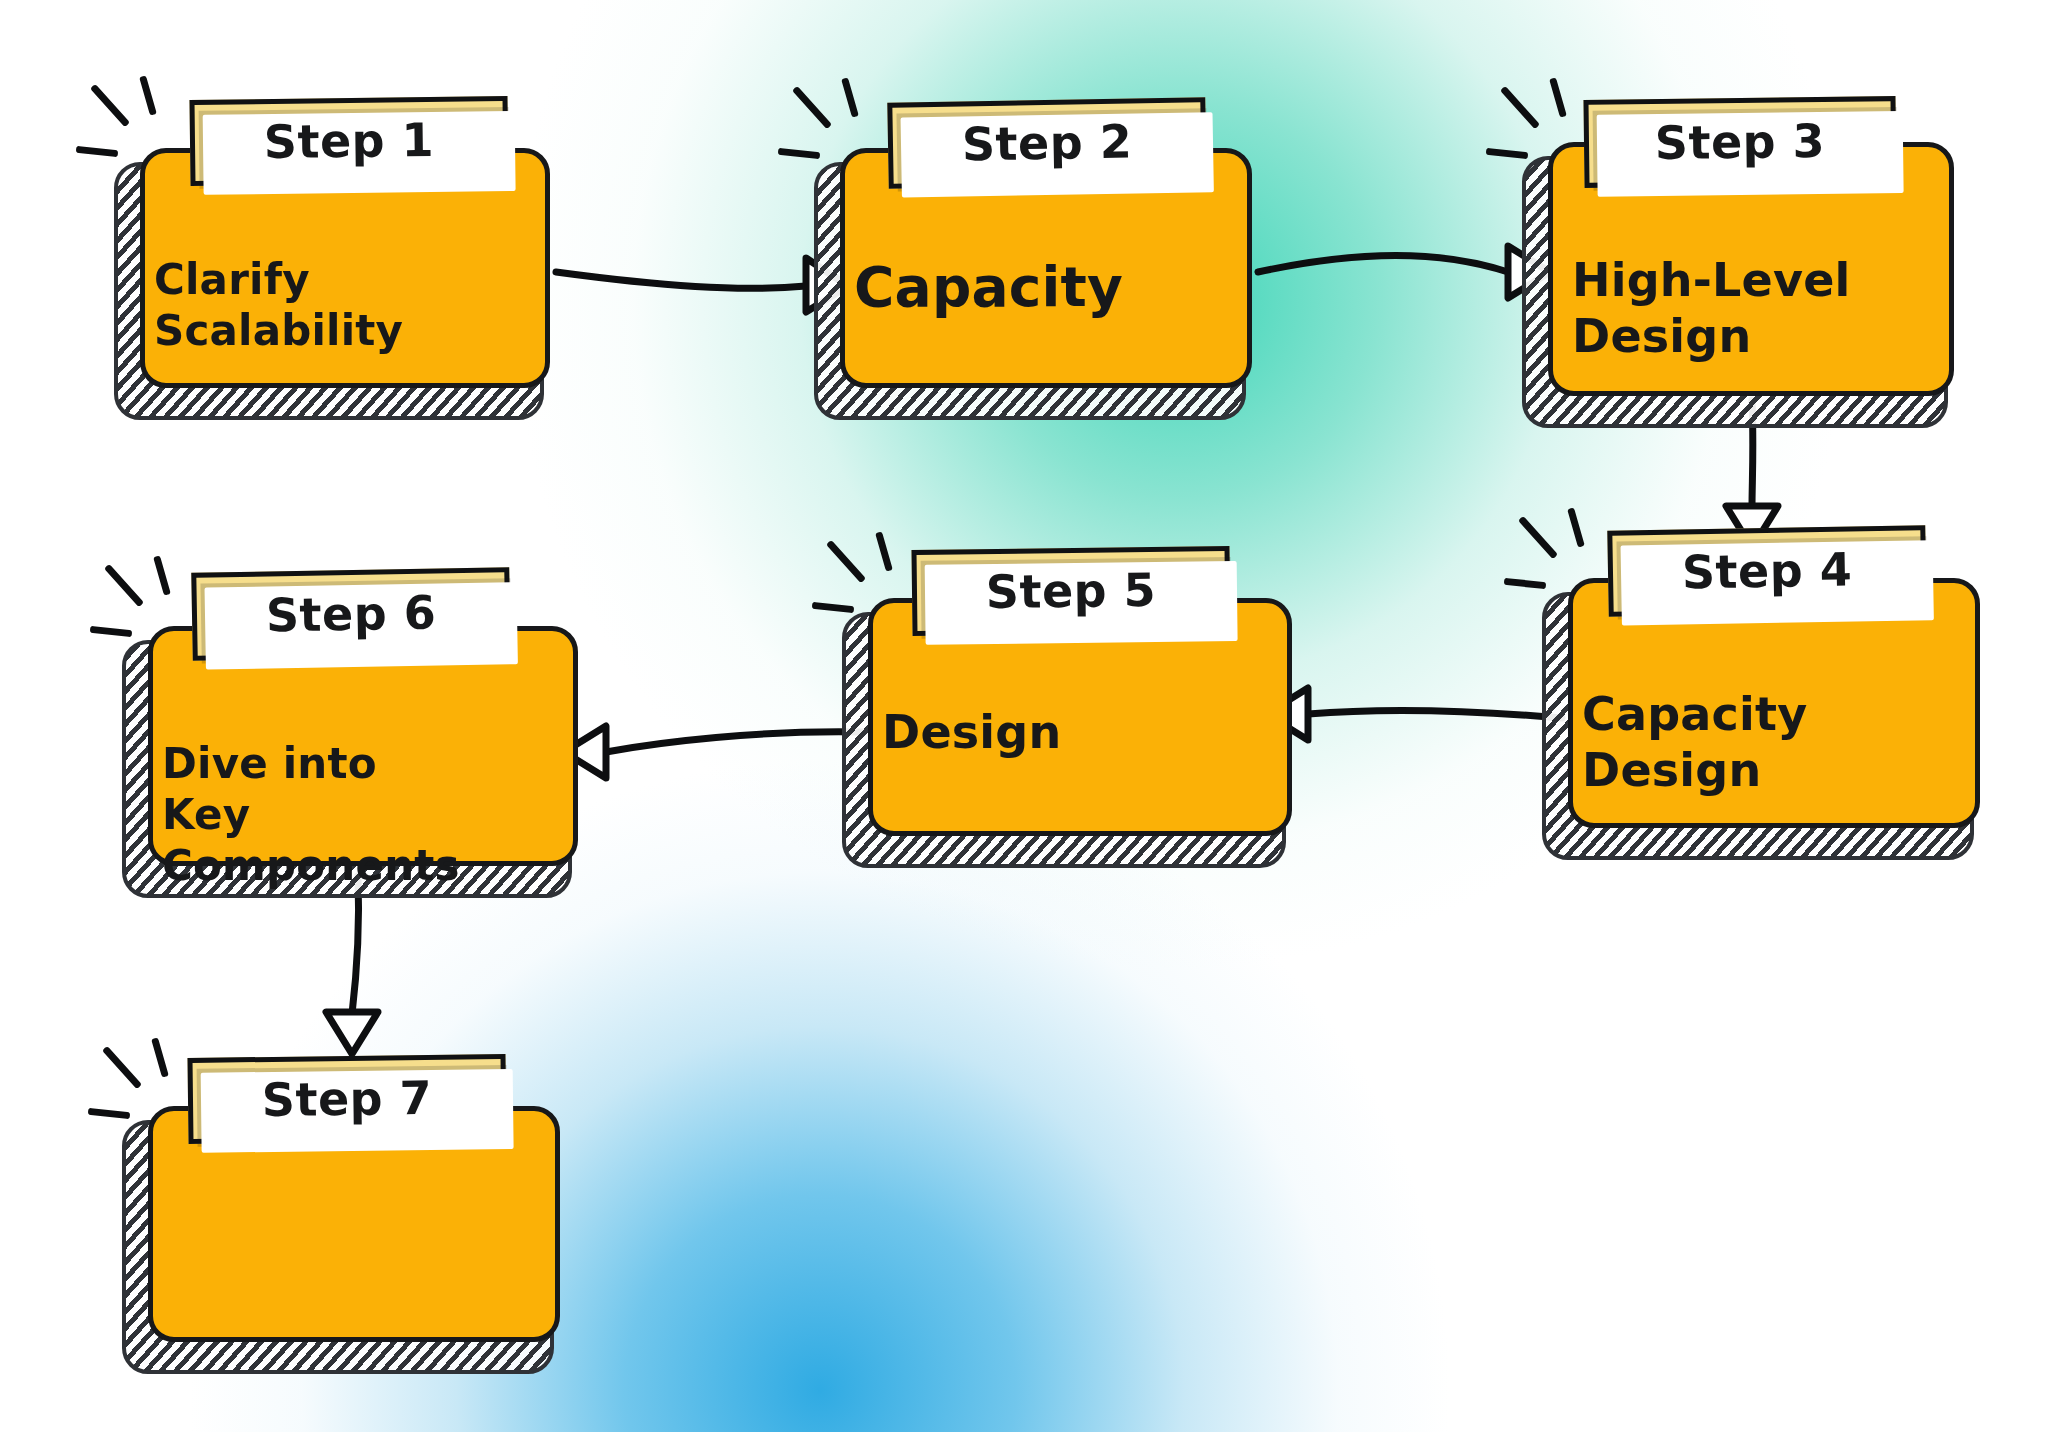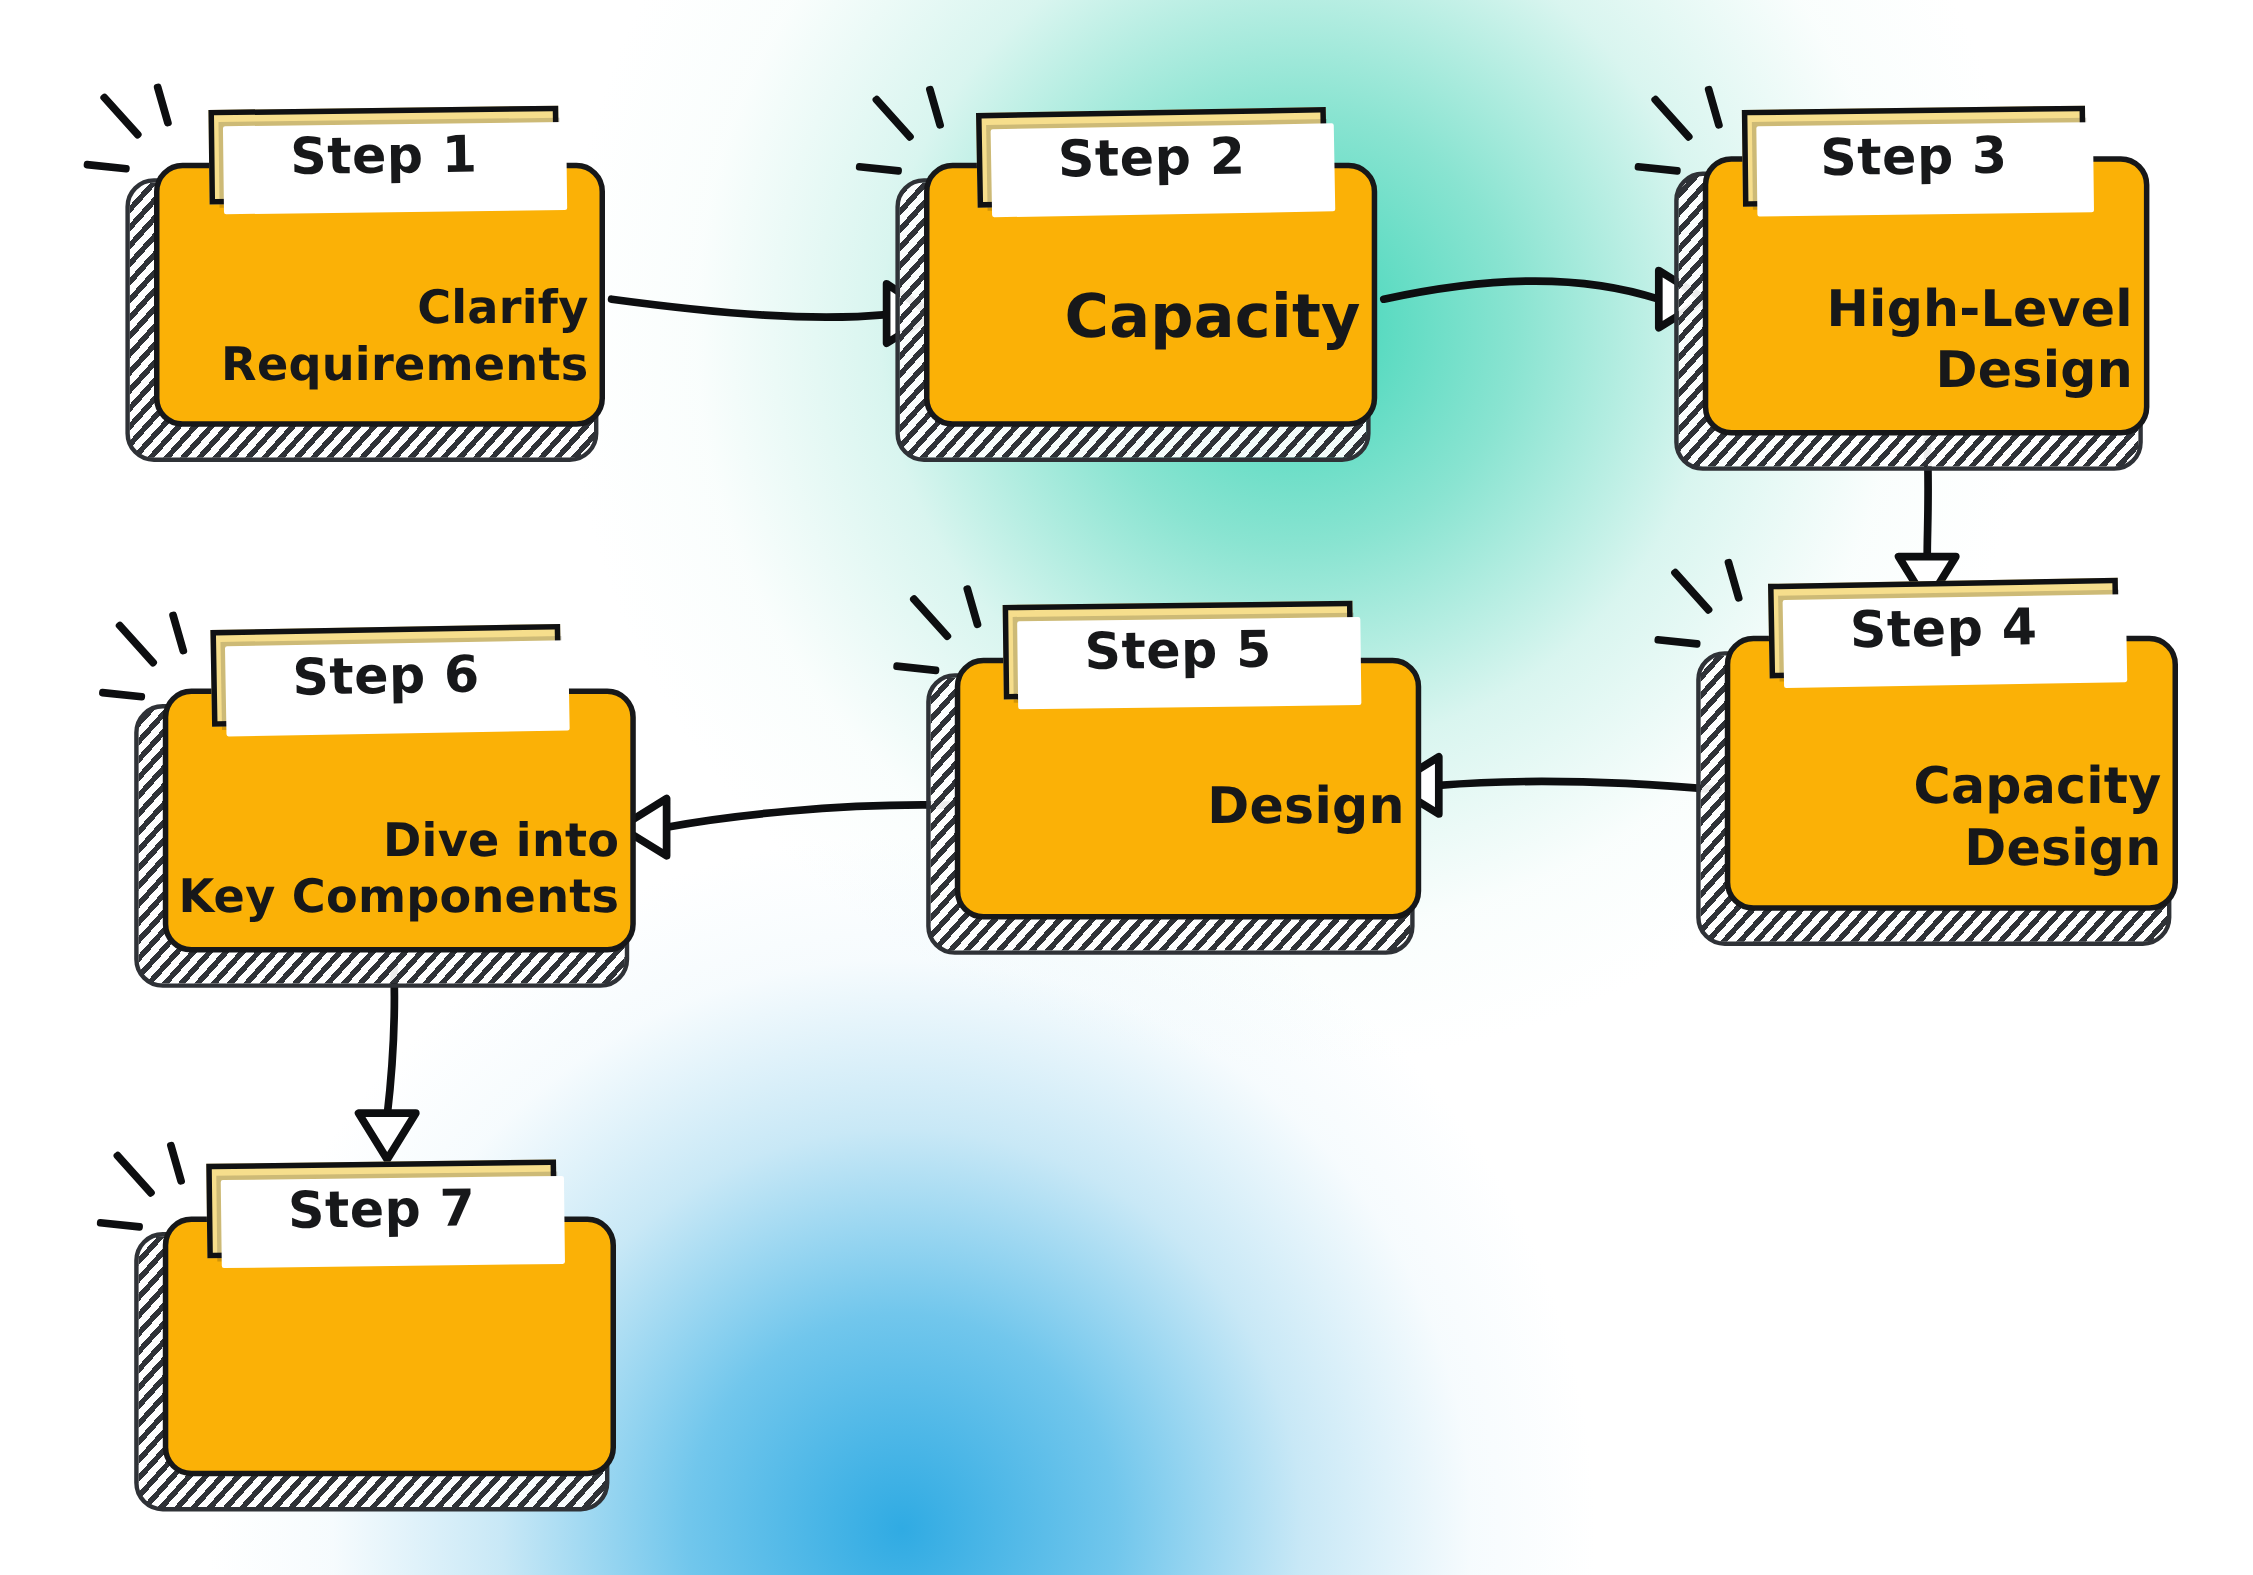--- a/index.html
+++ b/index.html
@@ -70,22 +70,22 @@
     border-radius:26px;
     background:
       repeating-linear-gradient(-48deg,
         #2f3237 0px,#2f3237 5px,
         rgba(255,255,255,0.92) 5px,rgba(255,255,255,0.92) 11px);
     box-sizing:border-box;
     border:4px solid #2f3237;
     z-index:-1;
   }
   .node-body{
-    position:absolute;left:0;right:1px;
-    text-align:right;
+    position:absolute;left:0;right:16px;
+    text-align:left;
     color:#17181a;
     font-weight:700;
     line-height:1.22;
     letter-spacing:0.2px;
     padding:0 14px;
     box-sizing:border-box;
   }
   
   .node-plate{
     position:absolute;
@@ -148,21 +148,21 @@
       <polygon points="326,1012 378,1012 352,1054"></polygon>
     </g>
   </svg>
 
   <div id="nodes">
   <div class="node" style="left: 140px; top: 148px; width: 410px; height: 240px;">
     <div class="node-hatch" style="left: -26px; top: 14px; width: 430px; height: 258px;"></div>
     <div class="node-box" style="width: 410px; height: 240px;"></div>
     <div class="node-body" style="top: 106px; font-size: 42px;">
           <div>Clarify</div>
-          <div>Requirements</div>
+          <div>Scalability</div>
         </div>
     <div class="node-plate" style="left: 50px; top: -50px; width: 318px; height: 86px; font-size: 46px; transform: rotate(-0.7deg);">
       <span class="plate-text">Step 1</span>
     </div>
     <div class="sparks" style="left: -56px; top: -52px;">
       <div class="spark" style="left:0px;top:6px;width:52px;height:7px;transform:rotate(48deg);"></div>
       <div class="spark" style="left:44px;top:-4px;width:40px;height:7px;transform:rotate(74deg);"></div>
       <div class="spark" style="left:-8px;top:52px;width:42px;height:7px;transform:rotate(6deg);"></div>
     </div>
   </div>

